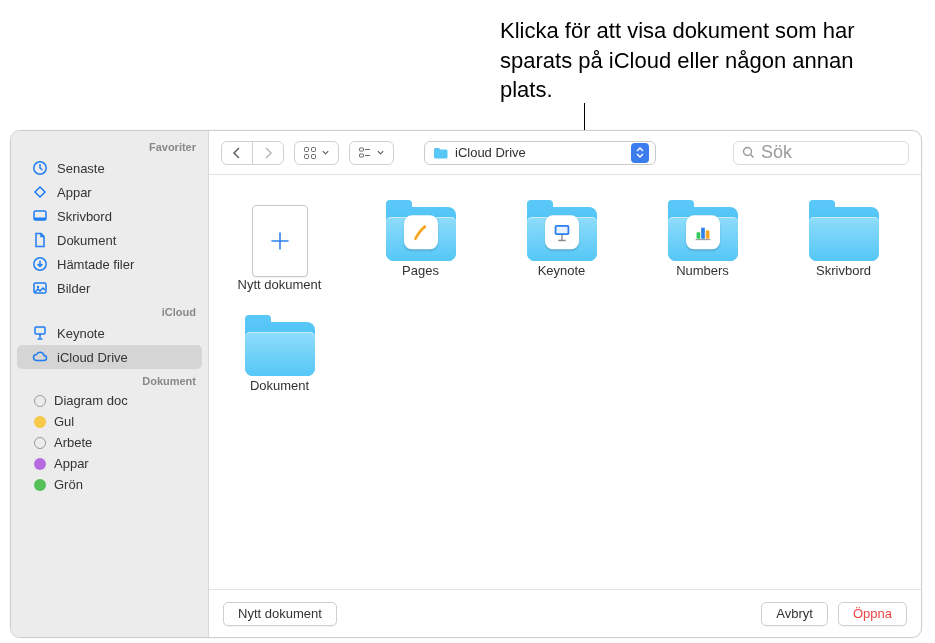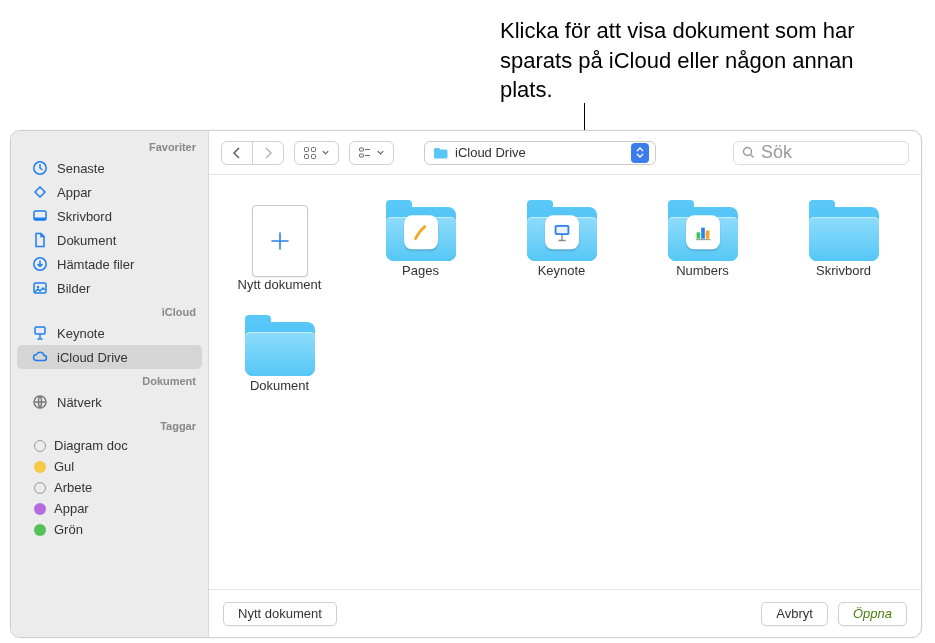--- a/index.html
+++ b/index.html
@@ -241,21 +241,21 @@
     height: 24px;
     padding: 0 14px;
     border: 1px solid #cfcfcf;
     border-radius: 5px;
     background: #fff;
     font-size: 13px;
     color: #333;
     display:flex; align-items:center;
     box-shadow: 0 1px 0 rgba(0,0,0,0.04);
   }
-  .btn.disabled { color: #4d7c0f; font-style: italic; }
+  .btn.disabled { color: #ef4444; }
   .spacer { flex: 1; }
 
   
   .blue-stroke { stroke:#1e7df0; fill:none; stroke-width:1.5; }
   .grey-stroke { stroke:#7a7a7a; fill:none; stroke-width:1.5; }
 </style>
 </head>
 <body>
 
 <div class="callout">Klicka för att visa dokument som har sparats på iCloud eller någon annan plats.</div>
@@ -335,31 +335,21 @@
     <div class="sb-item selected">
       <span class="sb-icon">
         <svg viewBox="0 0 18 18">
             <path class="blue-stroke" d="M5.5 12.5a3 3 0 010-6 4 4 0 017.5 1 2.5 2.5 0 010 5z"></path>
           </svg>
       </span>
       <span class="sb-label">iCloud Drive</span>
     </div>
 
     <div class="sb-section-title">Dokument</div>
-    <div class="sb-item">
-      <span class="sb-icon">
-        <svg viewBox="0 0 18 18">
-            <circle cx="9" cy="9" r="6" class="grey-stroke"></circle>
-            <path d="M3 9h12M9 3c2 2 2 10 0 12M9 3c-2 2-2 10 0 12" class="grey-stroke"></path>
-          </svg>
-      </span>
-      <span class="sb-label">Nätverk</span>
-    </div>
-
-    <div class="sb-section-title">Taggar</div>
+
     <div class="sb-item">
       <span class="tag-dot"></span>
       <span class="sb-label">Diagram doc</span>
     </div>
     <div class="sb-item">
       <span class="tag-dot filled" style="background:#f7c948"></span>
       <span class="sb-label">Gul</span>
     </div>
     <div class="sb-item">
       <span class="tag-dot"></span>

